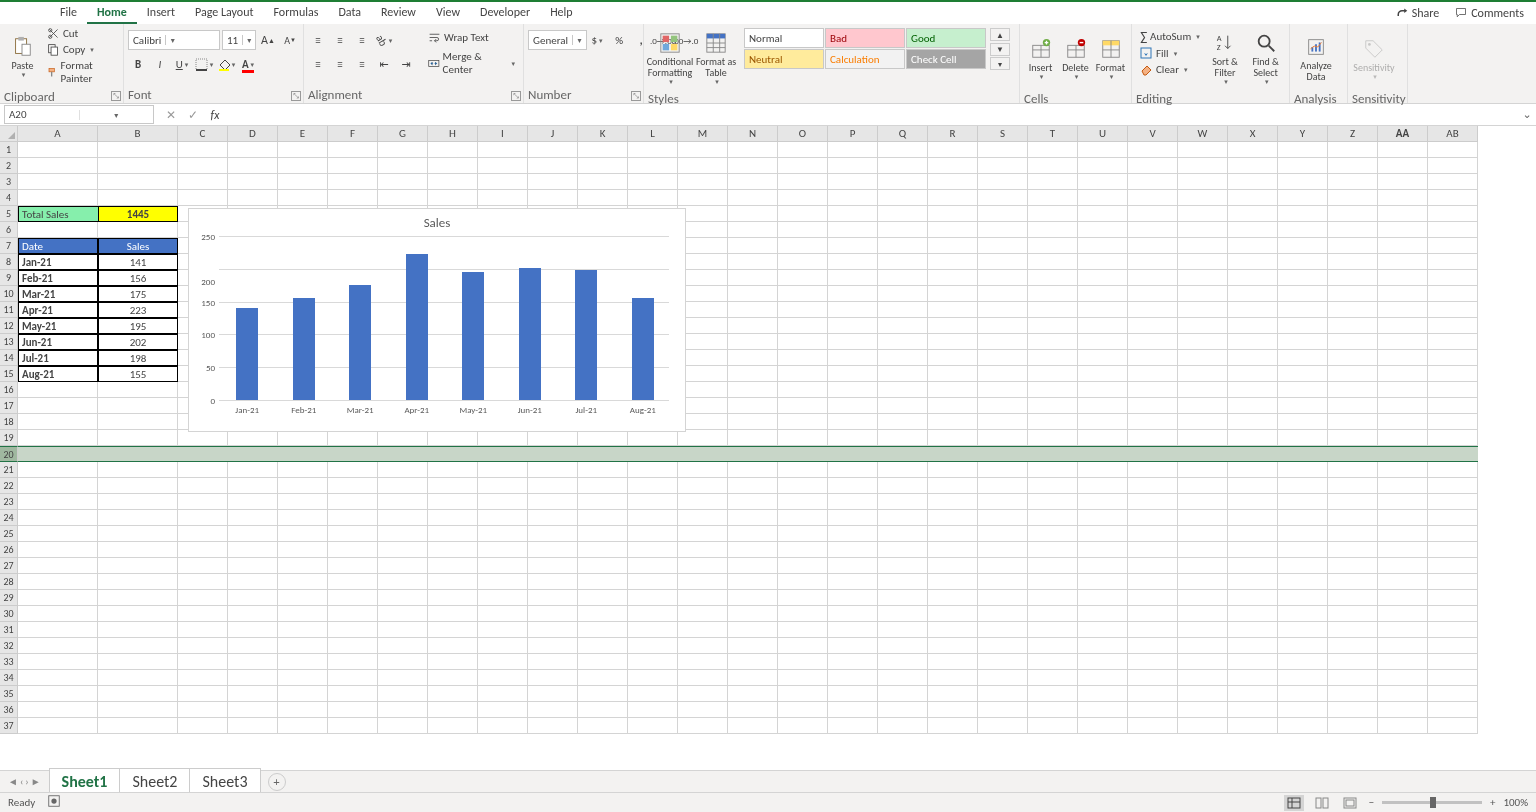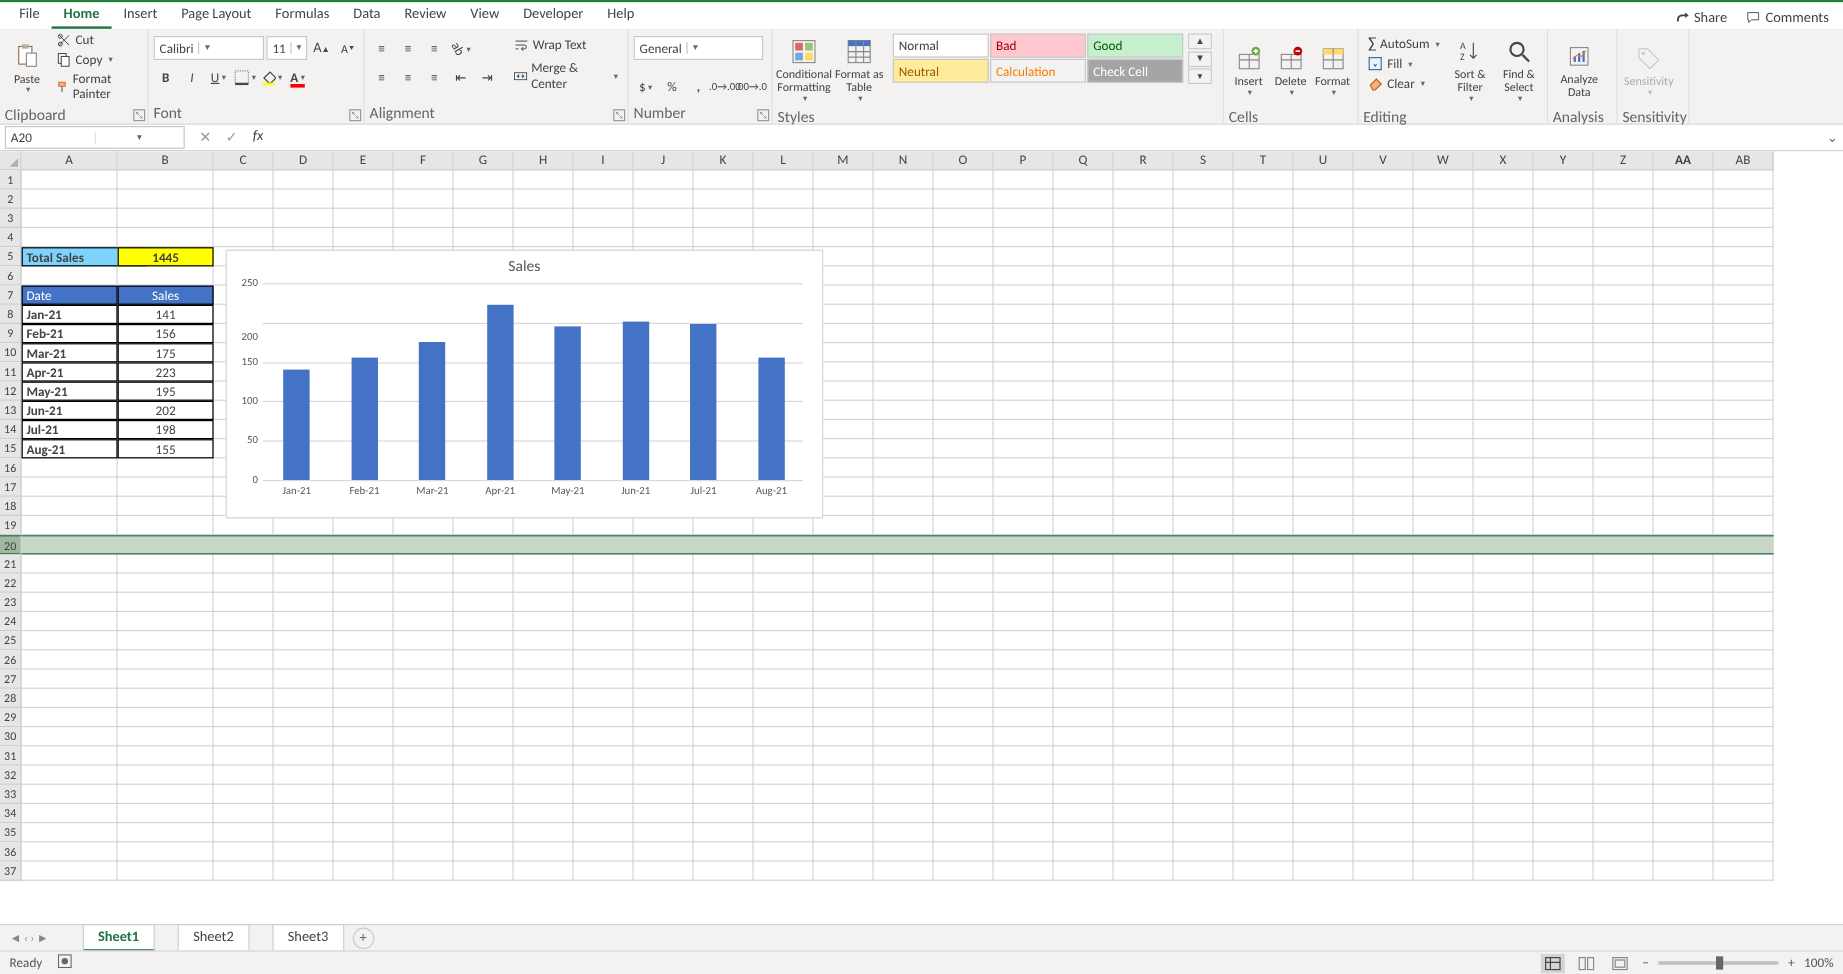--- a/index.html
+++ b/index.html
@@ -2,21 +2,21 @@
 <html><head>
 <meta charset="utf-8">
 <style>
 * { margin:0; padding:0; box-sizing:border-box; font-family:"Segoe UI",Calibri,Arial,sans-serif; user-select:none; }
 body { background:#fff; overflow:hidden; width:1536px; height:812px; font-size:11px; color:#444; }
 
 
 .topline { height:2px; background:#1e7e34; }
 
 
-.menubar { display:flex; align-items:flex-end; height:22px; padding:0 6px; background:#fff; }
+.menubar { display:flex; align-items:center; height:22px; padding:0 6px; background:#fff;margin-left:44px; }
 .menuitem { padding:3px 10px; font-size:12px; color:#444; cursor:pointer; }
 .menuitem.active { color:#217346; border-bottom:2px solid #217346; font-weight:600; }
 .menu-right { margin-left:auto; display:flex; gap:4px; }
 .menu-right .btn { display:flex; align-items:center; gap:4px; padding:2px 6px; font-size:12px; color:#444; }
 .menu-right .btn svg { width:12px; height:12px; }
 
 
 .ribbon { display:flex; height:80px; background:#f3f2f1; border-bottom:1px solid #d4d4d4; }
 .group { display:flex; flex-direction:column; border-right:1px solid #e0e0e0; padding:2px 4px 0 4px; position:relative; }
 .group-body { flex:1; display:flex; align-items:flex-start; gap:2px; }
@@ -78,21 +78,21 @@
 .chart-plot { position:relative; margin:4px 16px 4px 30px; height:164px; }
 .chart-ytick { position:absolute; right:100%; margin-right:4px; font-size:9px; color:#595959; transform:translateY(-50%); }
 .chart-grid { position:absolute; left:0; right:0; height:1px; background:#d9d9d9; }
 .chart-bar { position:absolute; bottom:0; background:#4472c4; }
 .chart-xlab { position:absolute; top:100%; margin-top:4px; font-size:9px; color:#595959; transform:translateX(-50%); white-space:nowrap; }
 
 
 .tabrow { position:absolute; left:0; right:0; bottom:20px; height:22px; border-top:1px solid #d4d4d4; background:#f3f2f1; display:flex; align-items:center; }
 .tabnav { display:flex; gap:2px; padding:0 8px; color:#888; }
 .tabnav span { cursor:pointer; font-size:10px; }
-.sheettab { padding:3px 12px; background:#fff; border:1px solid #ccc; border-bottom:none; font-size:12px; cursor:pointer; margin-right:-1px;margin-left:20px; }
+.sheettab { padding:3px 12px; background:#fff; border:1px solid #ccc; border-bottom:none; font-size:16px; cursor:pointer; margin-right:-1px; }
 .sheettab.active { border-bottom:2px solid #217346; color:#217346; font-weight:600; }
 .addsheet { width:18px; height:18px; border:1px solid #ccc; border-radius:50%; text-align:center; line-height:16px; margin-left:8px; color:#666; cursor:pointer; font-size:12px; }
 .hscroll { position:absolute; right:18px; bottom:22px; width:570px; height:16px; background:#f3f2f1; border:1px solid #d4d4d4; display:flex; align-items:center; }
 .hscroll .thumb{ width:40px; height:12px; background:#c1c1c1; margin-left:6px; }
 .hscroll .arr{ width:16px; text-align:center; color:#666; font-size:9px; cursor:pointer; }
 
 
 .status { position:absolute; left:0; right:0; bottom:0; height:20px; background:#f3f2f1; border-top:1px solid #d4d4d4; display:flex; align-items:center; padding:0 8px; font-size:11px; color:#555; }
 .status-right { margin-left:auto; display:flex; align-items:center; gap:8px; }
 .viewbtn { width:20px; height:16px; display:flex; align-items:center; justify-content:center; cursor:pointer; }
@@ -254,21 +254,21 @@
             </svg>
           <span>Merge &amp; Center</span>
         </div>
       </div>
     </div>
     <div class="group-label">Alignment</div>
     <div class="group-dlg">⤡</div>
   </div>
 
   <div class="group" style="width:120px">
-    <div class="group-body" style="flex-direction:column;gap:12px;padding-top:4px">
+    <div class="group-body" style="flex-direction:row;gap:0;padding-top:4px">
       <div class="fontbox" style="width:108px">
           <span>General</span>
           <span class="ddarr">▾</span>
         </div>
       <div class="smallrow">
         <div class="mini dd">$</div>
         <div class="mini">%</div>
         <div class="mini">
             <b>,</b>
           </div>
@@ -571,21 +571,21 @@
       <div class="gridlines-h" style="left: 0px; top: 463px; height: 1px; width: 1460px;"></div>
       <div class="gridlines-h" style="left: 0px; top: 479px; height: 1px; width: 1460px;"></div>
       <div class="gridlines-h" style="left: 0px; top: 495px; height: 1px; width: 1460px;"></div>
       <div class="gridlines-h" style="left: 0px; top: 511px; height: 1px; width: 1460px;"></div>
       <div class="gridlines-h" style="left: 0px; top: 527px; height: 1px; width: 1460px;"></div>
       <div class="gridlines-h" style="left: 0px; top: 543px; height: 1px; width: 1460px;"></div>
       <div class="gridlines-h" style="left: 0px; top: 559px; height: 1px; width: 1460px;"></div>
       <div class="gridlines-h" style="left: 0px; top: 575px; height: 1px; width: 1460px;"></div>
       <div class="gridlines-h" style="left: 0px; top: 591px; height: 1px; width: 1460px;"></div>
       <div class="row-sel" style="left: 0px; top: 304px; width: 1460px; height: 16px;"></div>
-      <div class="cell" style="left: 0px; top: 64px; width: 104px; height: 16px; background: #7dd3fc; font-weight: bold; border: 1px solid rgb(0, 0, 0);">Total Sales</div>
+      <div class="cell" style="left: 0px; top: 64px; width: 104px; height: 16px; background: #86efac; font-weight: normal; border: 1px solid rgb(0, 0, 0);">Total Sales</div>
       <div class="cell" style="left: 80px; top: 64px; width: 80px; height: 16px; background: rgb(255, 255, 0); font-weight: bold; border: 1px solid rgb(0, 0, 0); justify-content: center;">1445</div>
       <div class="cell" style="left: 0px; top: 96px; width: 80px; height: 16px; background: rgb(68, 114, 196); color: rgb(255, 255, 255); border: 1px solid rgb(0, 0, 0);">Date</div>
       <div class="cell" style="left: 80px; top: 96px; width: 80px; height: 16px; background: rgb(68, 114, 196); color: rgb(255, 255, 255); border: 1px solid rgb(0, 0, 0); justify-content: center;">Sales</div>
       <div class="cell" style="left: 0px; top: 112px; width: 80px; height: 16px; font-weight: bold; border: 1px solid rgb(0, 0, 0);">Jan-21</div>
       <div class="cell" style="left: 80px; top: 112px; width: 80px; height: 16px; border: 1px solid rgb(0, 0, 0); justify-content: center;">141</div>
       <div class="cell" style="left: 0px; top: 128px; width: 80px; height: 16px; font-weight: bold; border: 1px solid rgb(0, 0, 0);">Feb-21</div>
       <div class="cell" style="left: 80px; top: 128px; width: 80px; height: 16px; border: 1px solid rgb(0, 0, 0); justify-content: center;">156</div>
       <div class="cell" style="left: 0px; top: 144px; width: 80px; height: 16px; font-weight: bold; border: 1px solid rgb(0, 0, 0);">Mar-21</div>
       <div class="cell" style="left: 80px; top: 144px; width: 80px; height: 16px; border: 1px solid rgb(0, 0, 0); justify-content: center;">175</div>
       <div class="cell" style="left: 0px; top: 160px; width: 80px; height: 16px; font-weight: bold; border: 1px solid rgb(0, 0, 0);">Apr-21</div>

